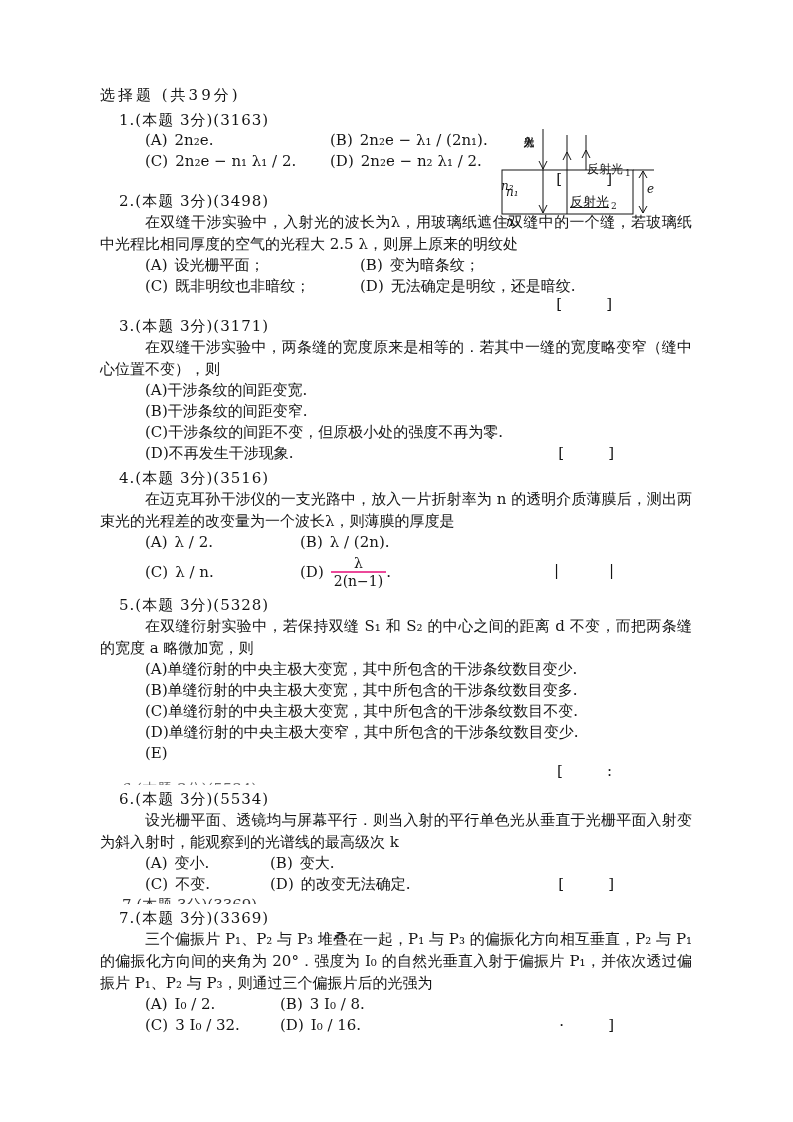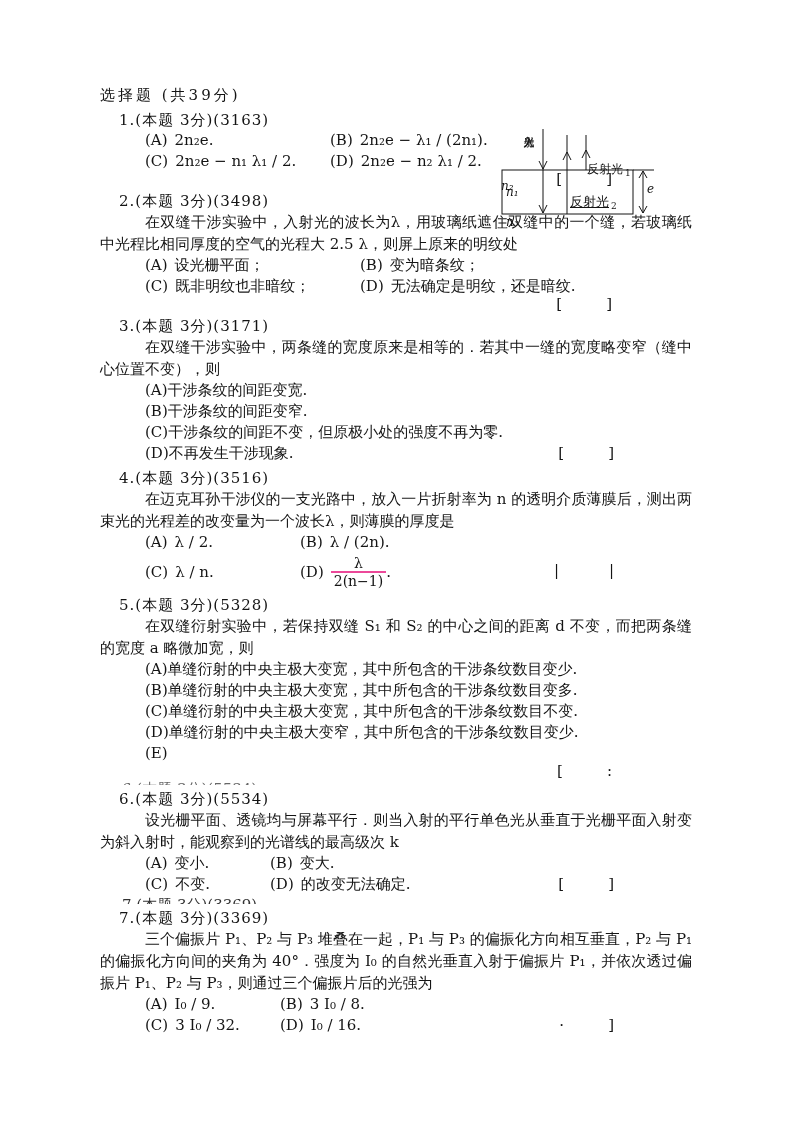--- a/index.html
+++ b/index.html
@@ -243,26 +243,26 @@
             </span>
         </div>
       </div>
       <div class="bracket-abs"><span>[</span><span class="gap"></span><span>]</span></div>
     </div>
 
     <div class="artifact art7">7.(本题 3分)(3369)</div>
 
     <div class="q">
       <div class="q-header">7.(本题 3分)(3369)</div>
-      <p class="q-body">三个偏振片 P₁、P₂ 与 P₃ 堆叠在一起，P₁ 与 P₃ 的偏振化方向相互垂直，P₂ 与 P₁ 的偏振化方向间的夹角为 40°．强度为 I₀ 的自然光垂直入射于偏振片 P₁，并依次透过偏振片 P₁、P₂ 与 P₃，则通过三个偏振片后的光强为</p>
+      <p class="q-body">三个偏振片 P₁、P₂ 与 P₃ 堆叠在一起，P₁ 与 P₃ 的偏振化方向相互垂直，P₂ 与 P₁ 的偏振化方向间的夹角为 20°．强度为 I₀ 的自然光垂直入射于偏振片 P₁，并依次透过偏振片 P₁、P₂ 与 P₃，则通过三个偏振片后的光强为</p>
       <div class="opts">
         <div class="opt-row">
           <span class="opt w135">
               <span class="lbl">(A)</span>
-              <span class="formula">I₀ / 9.</span>
+              <span class="formula">I₀ / 2.</span>
             </span>
           <span class="opt">
               <span class="lbl">(B)</span>
               <span class="formula">3 I₀ / 8.</span>
             </span>
         </div>
         <div class="opt-row">
           <span class="opt w135">
               <span class="lbl">(C)</span>
               <span class="formula">3 I₀ / 32.</span>

